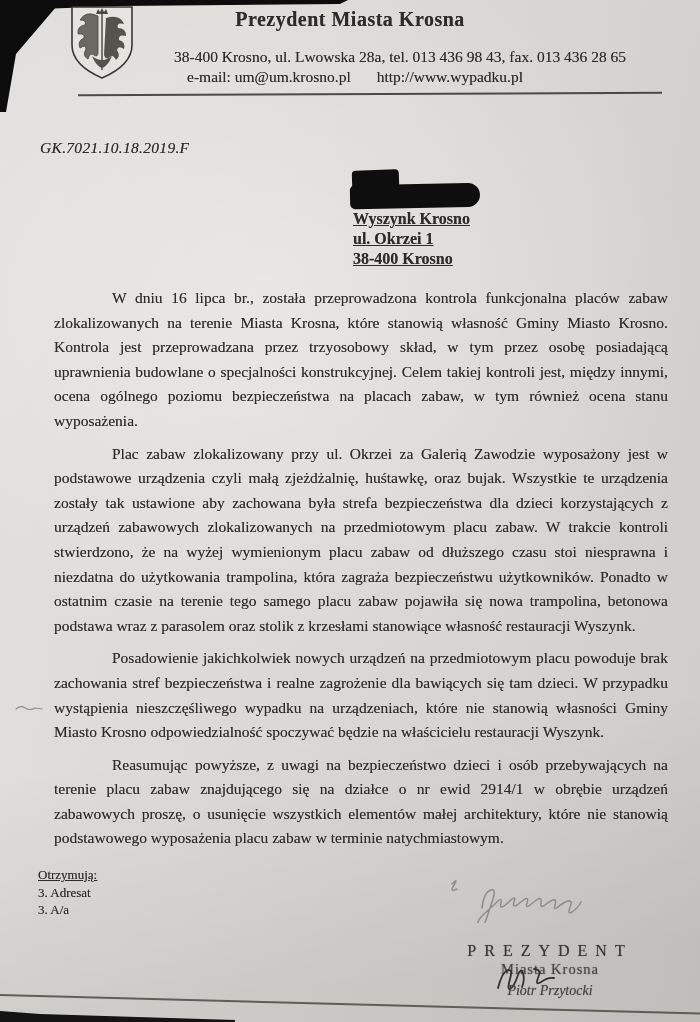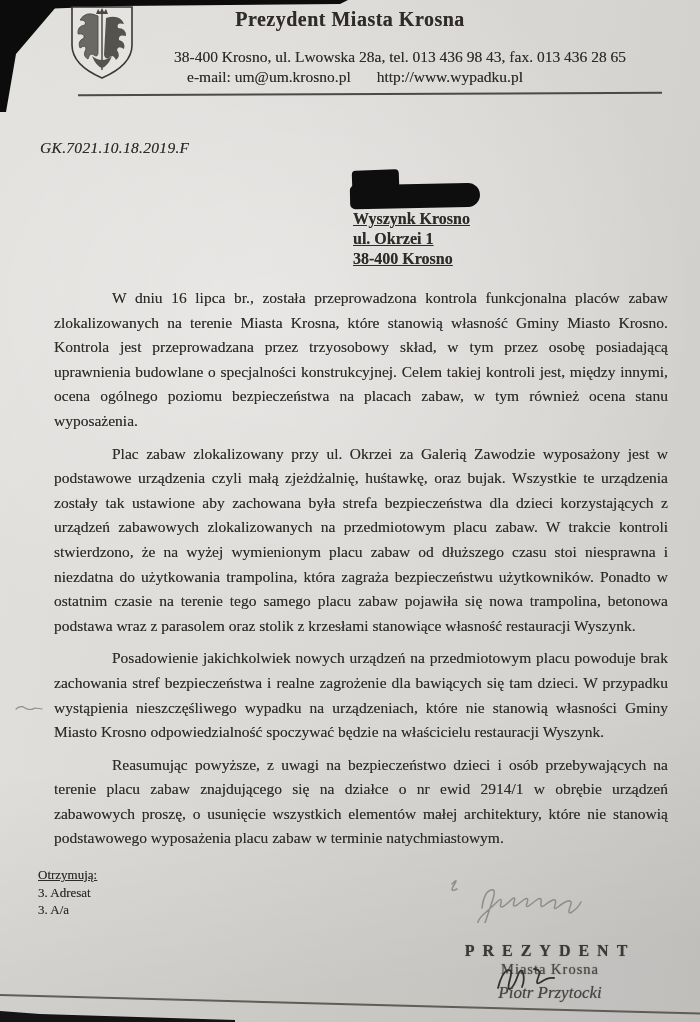--- a/index.html
+++ b/index.html
@@ -50,25 +50,25 @@
   .letter-body{left:38px;top:286px;width:614px;font-size:15.5px;line-height:24.6px;
     text-align:justify;margin-left:16px;}
   .letter-body p{margin:0 0 8px 0;text-indent:58px;}
   .pencil-mark{left:14px;top:700px;}
 
   
   .distribution{left:38px;top:866px;font-size:13px;line-height:17.5px;}
   .distribution .head{text-decoration:underline;}
   .hand-note{left:430px;top:868px;}
   .stamp{left:430px;top:942px;width:240px;text-align:center;color:#3b3934;}
-  .stamp .l1{font-size:16px;font-weight:700;letter-spacing:8px;text-shadow:0 0 1px rgba(59,57,52,0.6);}
+  .stamp .l1{font-size:16px;font-weight:400;letter-spacing:8px;text-shadow:0 0 1px rgba(59,57,52,0.6);}
   .stamp .l2{font-size:14.5px;letter-spacing:1px;margin-top:1px;color:#4a4842;
     text-shadow:0 0 1.2px rgba(74,72,66,0.7);}
   .sig-scribble{left:492px;top:962px;}
-  .signer{left:440px;top:983px;width:220px;text-align:center;font-style:italic;font-size:17px;
+  .signer{left:440px;top:983px;width:220px;text-align:center;font-style:italic;font-size:14px;
     color:#474540;text-shadow:0 0 1px rgba(71,69,64,0.6);}
 </style>
 </head>
 <body>
 
 <div class="photo">
 
   <div class="edge-top"></div>
   <div class="corner-tl"></div>
 

